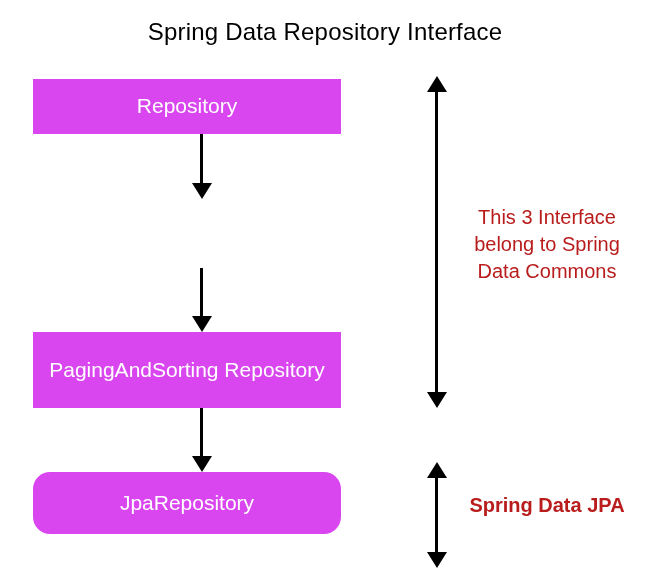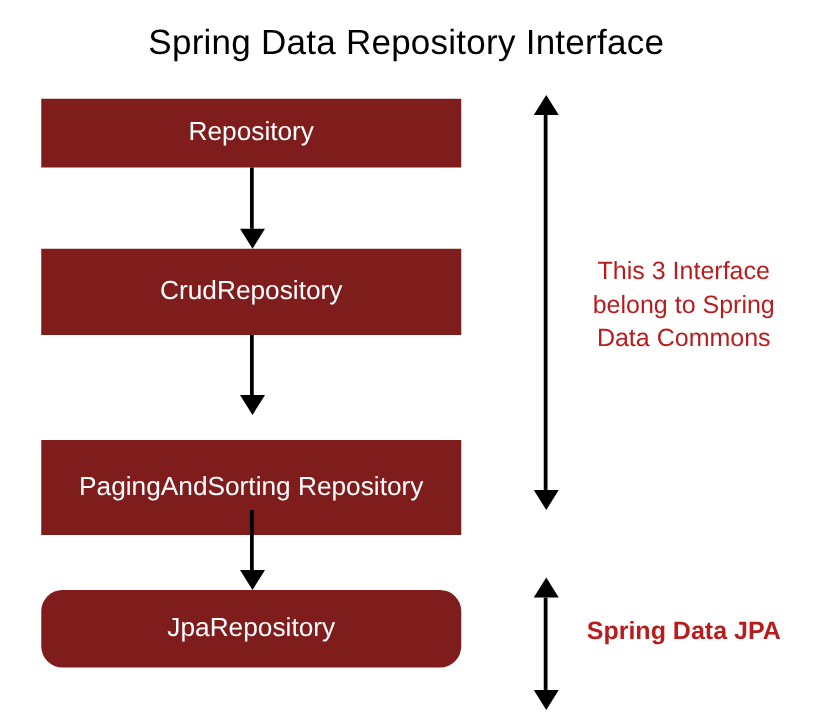--- a/index.html
+++ b/index.html
@@ -15,43 +15,43 @@
     position: relative;
     width: 650px;
     height: 576px;
   }
   .title {
     position: absolute;
     top: 18px;
     left: 0;
     width: 650px;
     text-align: center;
-    font-size: 28px;
+    font-size: 24px;
     font-weight: 400;
     letter-spacing: 0.2px;
   }
   .box {
     position: absolute;
     left: 33px;
-    width: 336px;
-    background: #7f1d1d;
+    width: 308px;
+    background: #d946ef;
     color: #fff;
     display: flex;
     align-items: center;
     justify-content: center;
     text-align: center;
     font-size: 21px;
     font-weight: 400;
     line-height: 1.25;
     box-sizing: border-box;
     padding: 0 8px;
   }
   #box1 { top: 79px;  height: 55px; }
   #box2 { top: 199px; height: 69px; }
-  #box3 { top: 332px; height: 76px; margin-top: 20px; }
+  #box3 { top: 332px; height: 76px; }
   #box4 { top: 472px; height: 62px; border-radius: 17px; }
 
   
   .down-arrow .shaft {
     position: absolute;
     width: 3px;
     background: #000;
     left: 200px; 
   }
   .down-arrow .head {
@@ -119,21 +119,20 @@
 </style>
 </head>
 <body>
 
 <div class="canvas">
 
   <div class="title">Spring Data Repository Interface</div>
 
   <div id="box1" class="box">Repository</div>
 
-  <div id="box2" class="box">CrudRepository</div>
 
   <div id="box3" class="box">PagingAndSorting Repository</div>
 
   <div id="box4" class="box">JpaRepository</div>
 
   <div class="down-arrow da1">
     <div class="shaft"></div>
       <div class="head"></div>
   </div>
   <div class="down-arrow da2">

